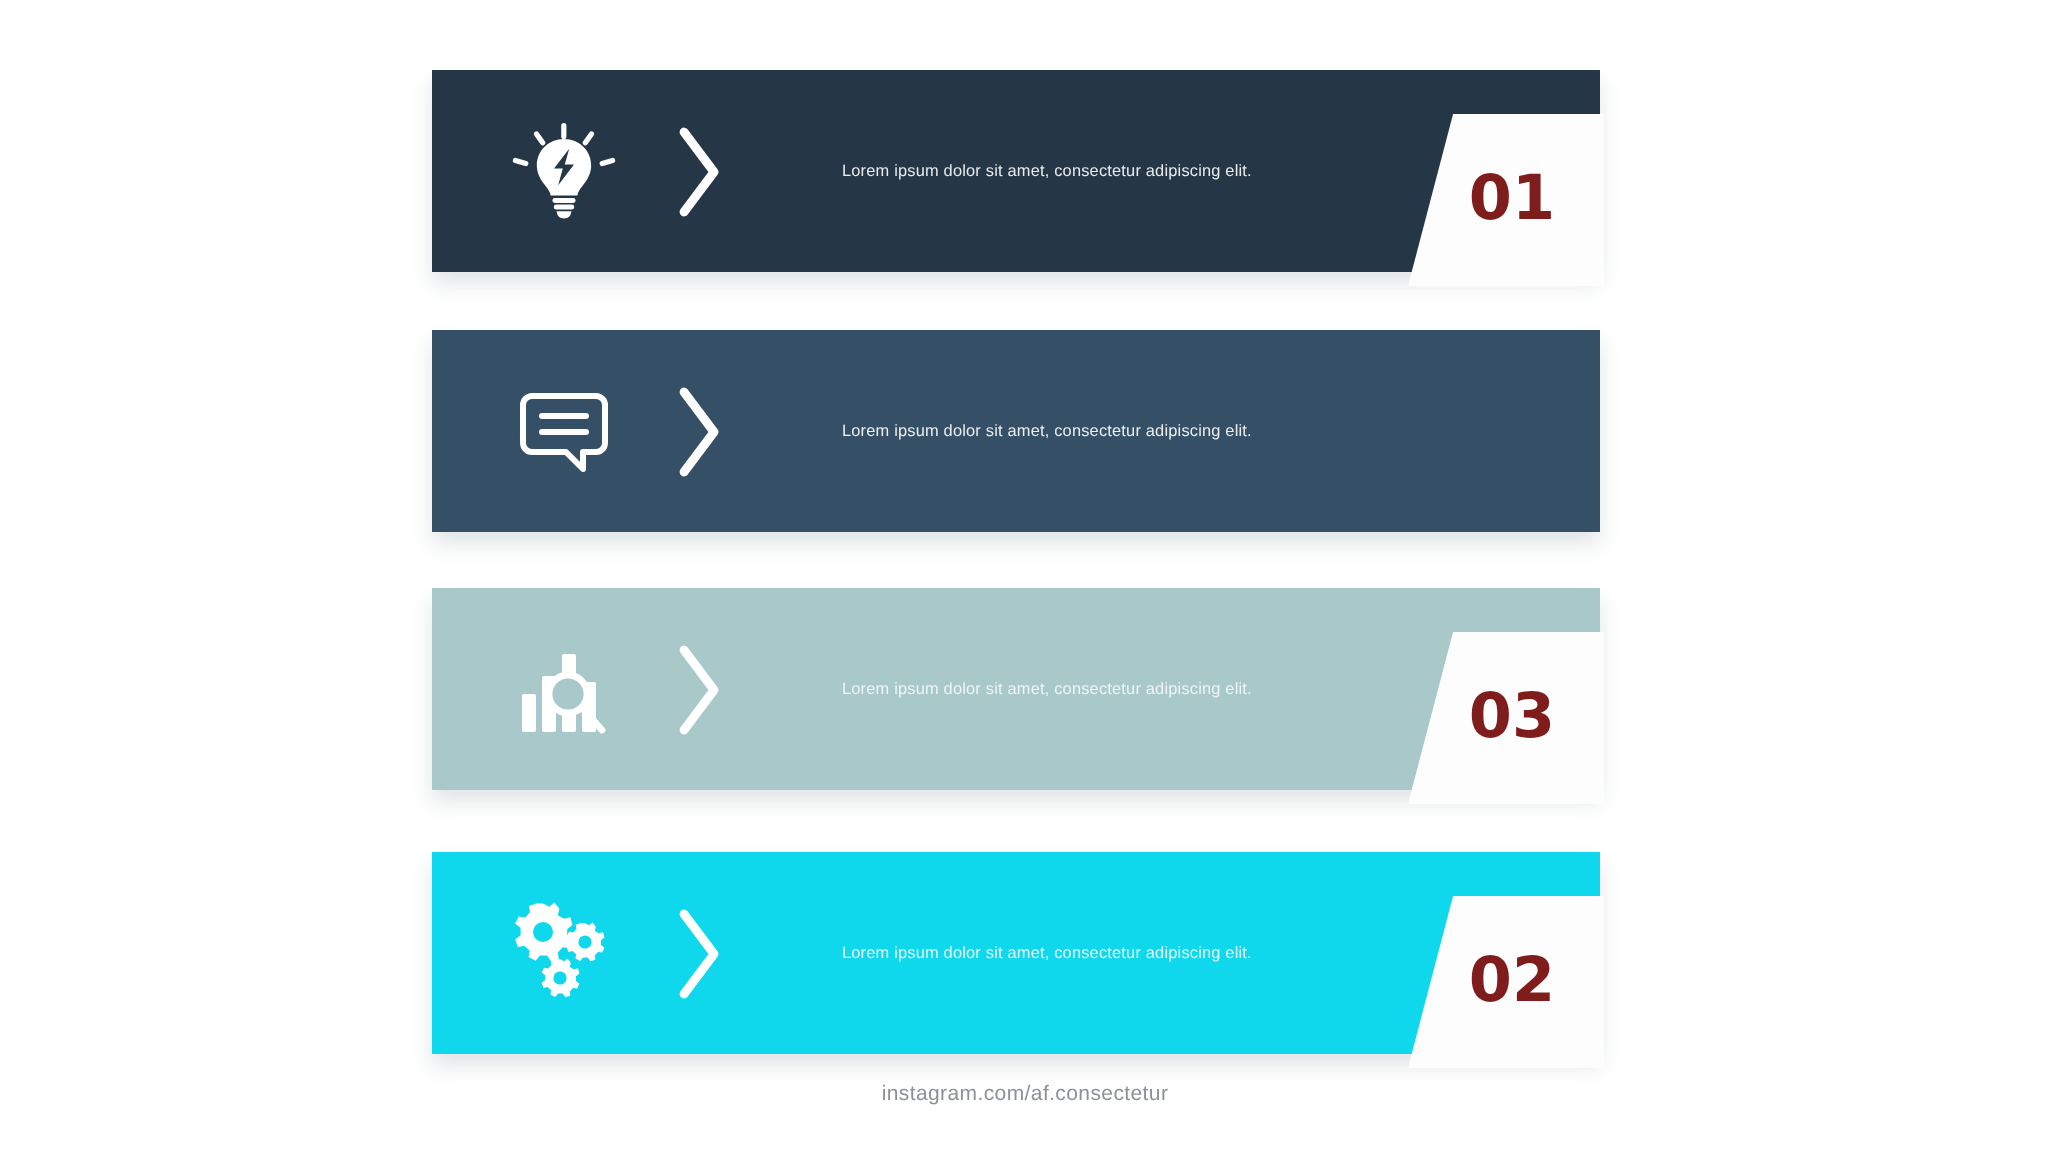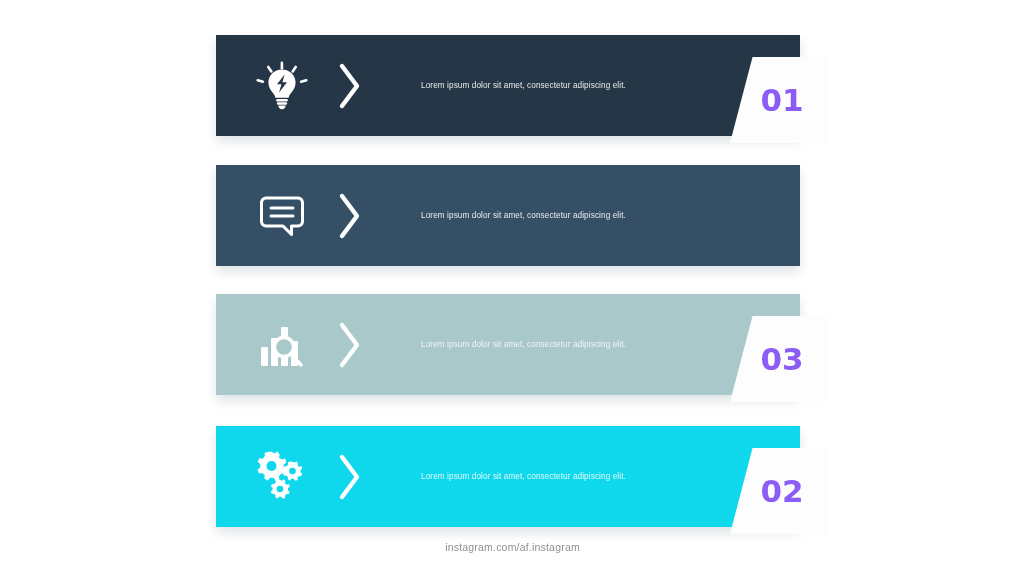--- a/index.html
+++ b/index.html
@@ -29,21 +29,20 @@
     top: 35px;
     width: 584px;
     height: 495px;
   }
 
   .row {
     position: absolute;
     left: 0;
     width: 584px;
     height: 101px;
-    padding-left: 26px;
   }
   .row-1 { top: 0px; }
   .row-2 { top: 130px; }
   .row-3 { top: 259px; }
   .row-4 { top: 391px; }
 
   
   .bar {
     position: absolute;
     left: 0;
@@ -68,21 +67,21 @@
   .badge-num {
     position: absolute;
     left: 12px;
     right: 6px;
     top: 50%;
     transform: translateY(-50%);
     text-align: center;
     font-family: "DejaVu Sans", sans-serif;
     font-size: 31px;
     font-weight: bold;
-    color: #8b5cf6;
+    color: #7f1d1d;
     letter-spacing: 0px;
     line-height: 1;
   }
 
   
   .icon-wrap {
     position: absolute;
     left: 38px;
     top: 50%;
     transform: translateY(-50%);
@@ -266,16 +265,16 @@
       <div class="copy">Lorem ipsum dolor sit amet, consectetur adipiscing elit.</div>
 
       <div class="badge">
         <div class="badge-num">02</div>
       </div>
     </div>
 
   </div>
 
   <div class="footer">
-    <span>instagram.com/af.instagram</span>
+    <span>instagram.com/af.consectetur</span>
   </div>
 
 </div>
 
 </body></html>

